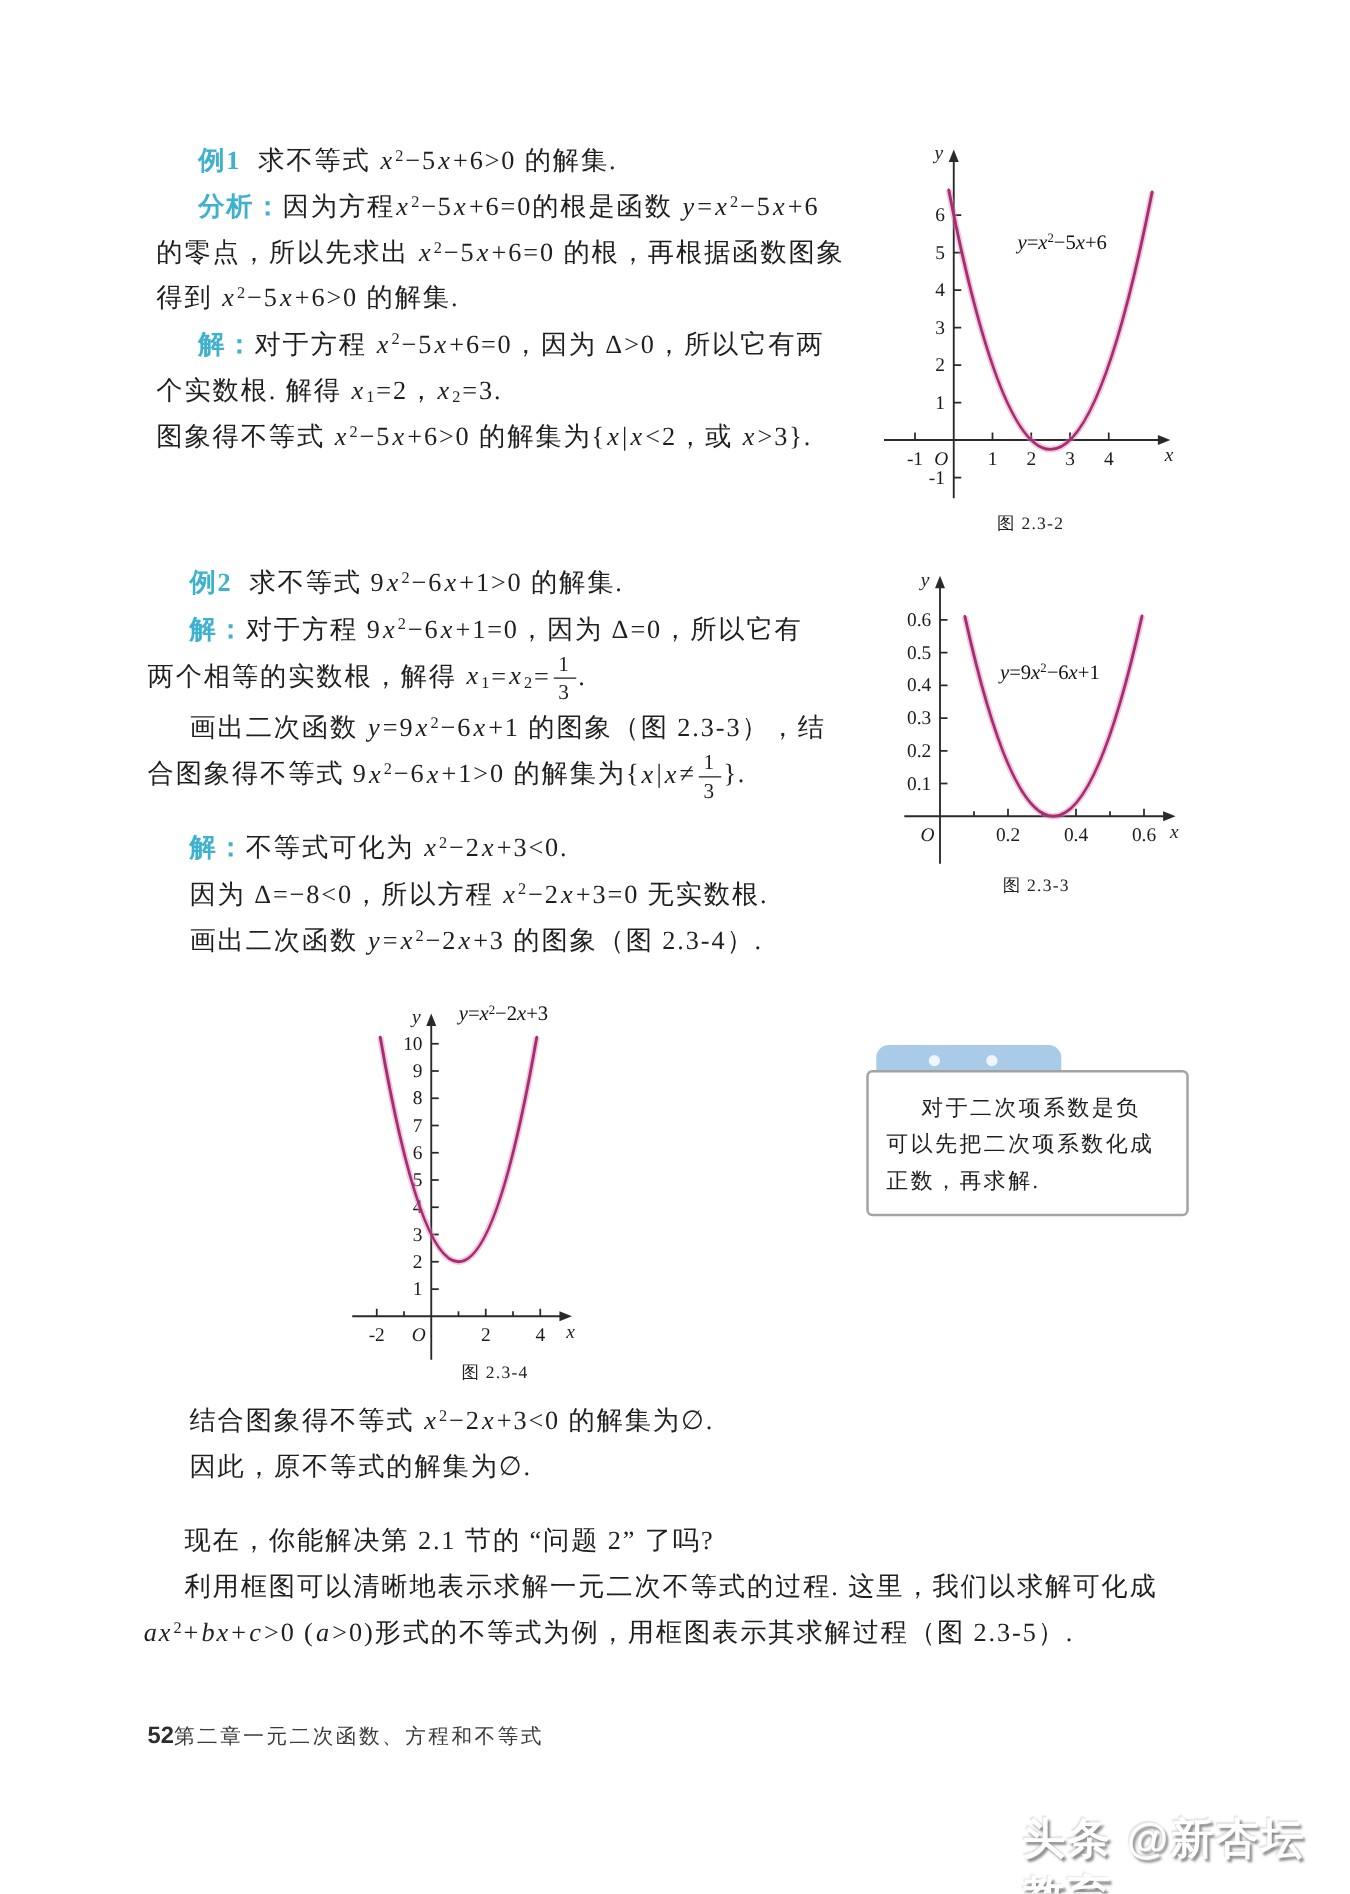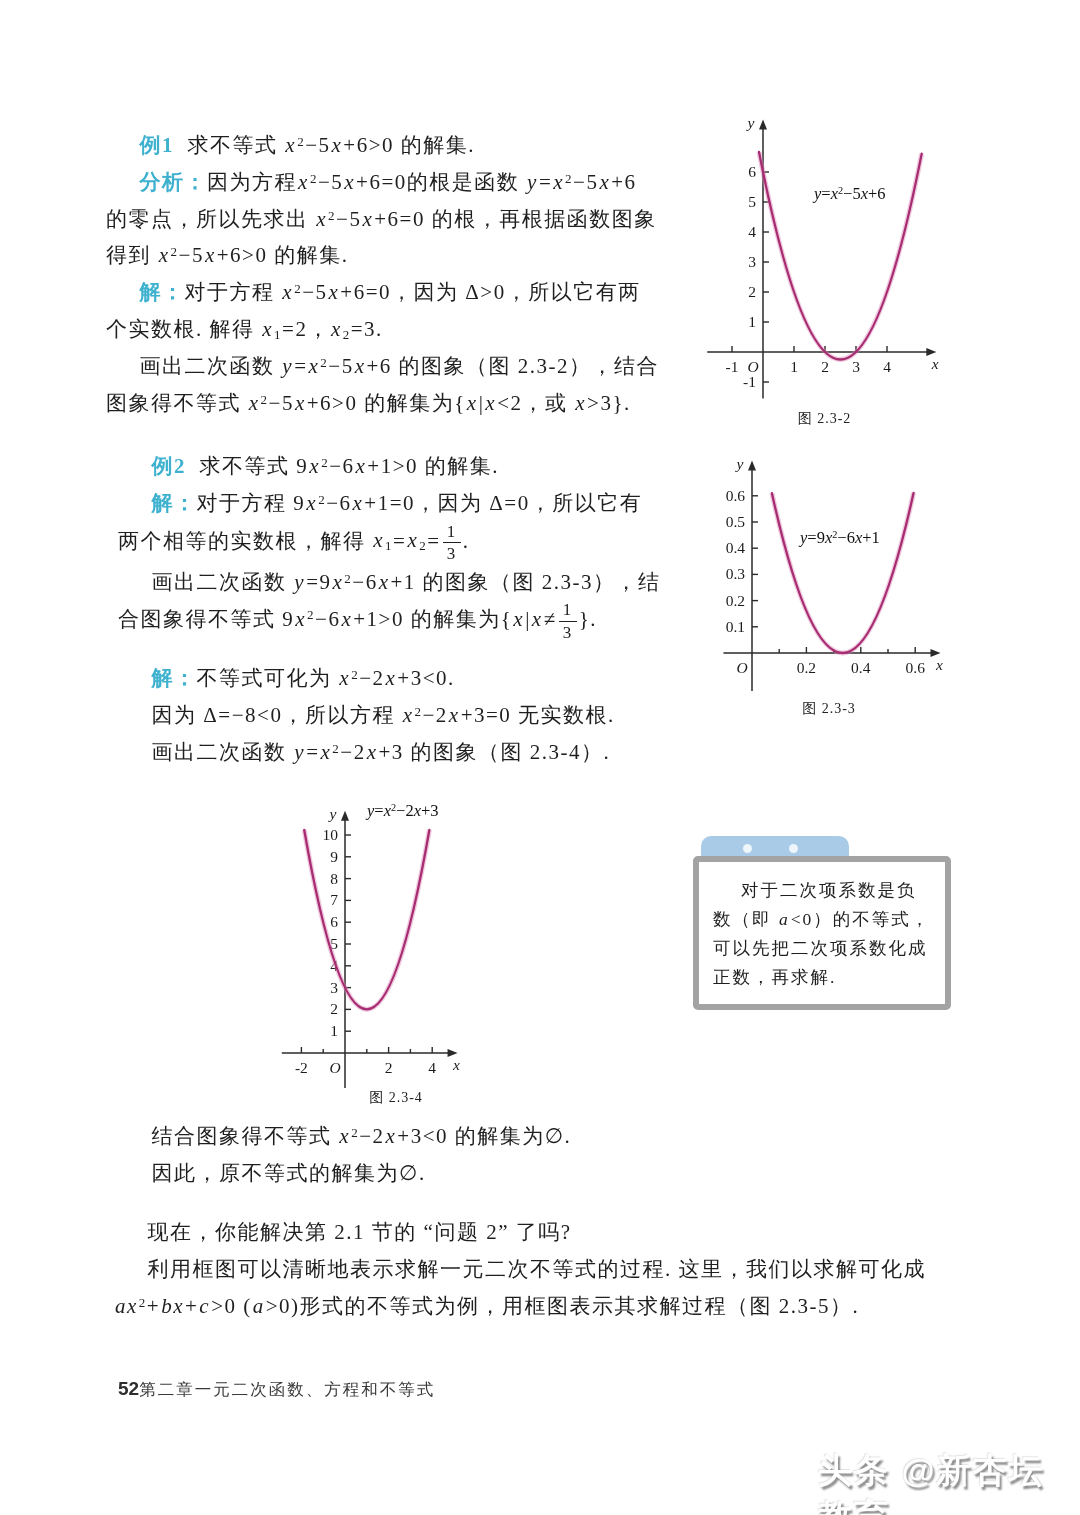--- a/index.html
+++ b/index.html
@@ -16,44 +16,43 @@
   .fn{display:block;border-bottom:1.4px solid #1f1f1f;padding:0 4px 1px;}
   .fd{display:block;padding-top:1px;}
   .figwrap{position:absolute;}
   .figwrap svg{display:block;}
   .figcap{position:absolute;left:0;width:100%;font-size:14px;text-align:center;letter-spacing:1px;color:#222;}
   .eqlabel{position:absolute;font-size:16.5px;white-space:nowrap;color:#111;}
   .eqlabel i{font-style:italic;}
   .notebox{position:absolute;left:693px;top:836px;width:258px;}
   .notetab{position:relative;margin-left:8px;width:148px;height:26px;background:#a9cbe7;border-radius:10px 10px 0 0;}
   .notedot{position:absolute;top:8px;width:9px;height:9px;border-radius:50%;background:#eef5fb;}
-  .notecard{position:relative;margin-top:-6px;background:#fff;border:6px solid #a3a3a3;border-radius:5px;padding:14px 14px 12px;}
+  .notecard{position:relative;margin-top:-6px;background:#fff;border:2px solid #a3a3a3;border-radius:5px;padding:14px 14px 12px;}
   .notecard .line{font-size:17.5px;line-height:29px;letter-spacing:2px;}
   .footer{position:absolute;left:118px;top:1378px;display:flex;align-items:baseline;
           font-family:"Liberation Sans","DejaVu Sans",sans-serif;color:#3a3a3a;}
   .pagenum{font-size:19px;font-weight:bold;color:#2e2e2e;}
   .chapter{font-size:16.5px;letter-spacing:2px;}
   .booktitle{font-size:16.5px;letter-spacing:2px;}
   .watermark{position:absolute;left:818px;top:1448px;font-family:"Liberation Sans","DejaVu Sans",sans-serif;
              font-weight:bold;font-size:34px;letter-spacing:2px;color:#ffffff;
              text-shadow:2px 3px 2px #8d8d8d,-1px -1px 1px rgba(210,210,210,.6);}
 </style>
 </head>
 <body>
 
 <div class="page" id="page">
 
-  <div class="para" style="left:106px;top:110px;width:580px;margin-top:17px;">
+  <div class="para" style="left:125px;top:110px;width:580px;">
       <div class="line"><span class="ind"></span><span class="lbl">例1</span>&nbsp; 求不等式 <i>x</i><sup>2</sup>−5<i>x</i>+6&gt;0 的解集.</div>
       <div class="line"><span class="ind"></span><span class="lbl">分析：</span>因为方程<i>x</i><sup>2</sup>−5<i>x</i>+6=0的根是函数 <i>y</i>=<i>x</i><sup>2</sup>−5<i>x</i>+6</div>
       <div class="line">的零点，所以先求出 <i>x</i><sup>2</sup>−5<i>x</i>+6=0 的根，再根据函数图象</div>
       <div class="line">得到 <i>x</i><sup>2</sup>−5<i>x</i>+6&gt;0 的解集.</div>
       <div class="line"><span class="ind"></span><span class="lbl">解：</span>对于方程 <i>x</i><sup>2</sup>−5<i>x</i>+6=0，因为 Δ&gt;0，所以它有两</div>
       <div class="line">个实数根. 解得 <i>x</i><sub>1</sub>=2，<i>x</i><sub>2</sub>=3.</div>
-      <div class="line"><span class="ind"></span>画出二次函数 <i>y</i>=<i>x</i><sup>2</sup>−5<i>x</i>+6 的图象（图 2.3-2），结合</div>
       <div class="line">图象得不等式 <i>x</i><sup>2</sup>−5<i>x</i>+6&gt;0 的解集为{<i>x</i>|<i>x</i>&lt;2，或 <i>x</i>&gt;3}.</div>
     </div>
 
   <div class="para" style="left:118px;top:424px;width:580px;margin-top:24px;">
       <div class="line"><span class="ind"></span><span class="lbl">例2</span>&nbsp; 求不等式 9<i>x</i><sup>2</sup>−6<i>x</i>+1&gt;0 的解集.</div>
       <div class="line"><span class="ind"></span><span class="lbl">解：</span>对于方程 9<i>x</i><sup>2</sup>−6<i>x</i>+1=0，因为 Δ=0，所以它有</div>
       <div class="line">两个相等的实数根，解得 <i>x</i><sub>1</sub>=<i>x</i><sub>2</sub>=<span class="frac"><span class="fn">1</span><span class="fd">3</span></span>.</div>
       <div class="line"><span class="ind"></span>画出二次函数 <i>y</i>=9<i>x</i><sup>2</sup>−6<i>x</i>+1 的图象（图 2.3-3），结</div>
       <div class="line">合图象得不等式 9<i>x</i><sup>2</sup>−6<i>x</i>+1&gt;0 的解集为{<i>x</i>|<i>x</i>≠<span class="frac"><span class="fn">1</span><span class="fd">3</span></span>}.</div>
     </div>
@@ -75,21 +74,20 @@
       <div class="line"><i>ax</i><sup>2</sup>+<i>bx</i>+<i>c</i>&gt;0 (<i>a</i>&gt;0)形式的不等式为例，用框图表示其求解过程（图 2.3-5）.</div>
     </div>
 
   <div class="notebox">
     <div class="notetab">
       <span class="notedot" style="left:42px;"></span>
       <span class="notedot" style="left:88px;"></span>
     </div>
     <div class="notecard para" style="position:relative;">
         <div class="line"><span class="ind"></span>对于二次项系数是负</div>
-        <div class="line">数（即 <i>a</i>&lt;0）的不等式，</div>
         <div class="line">可以先把二次项系数化成</div>
         <div class="line">正数，再求解.</div>
       </div>
   </div>
 
   <div class="footer">
     <span class="pagenum">52</span>
     <span class="chapter">第二章</span>
     <span class="booktitle">一元二次函数、方程和不等式</span>
   </div>

